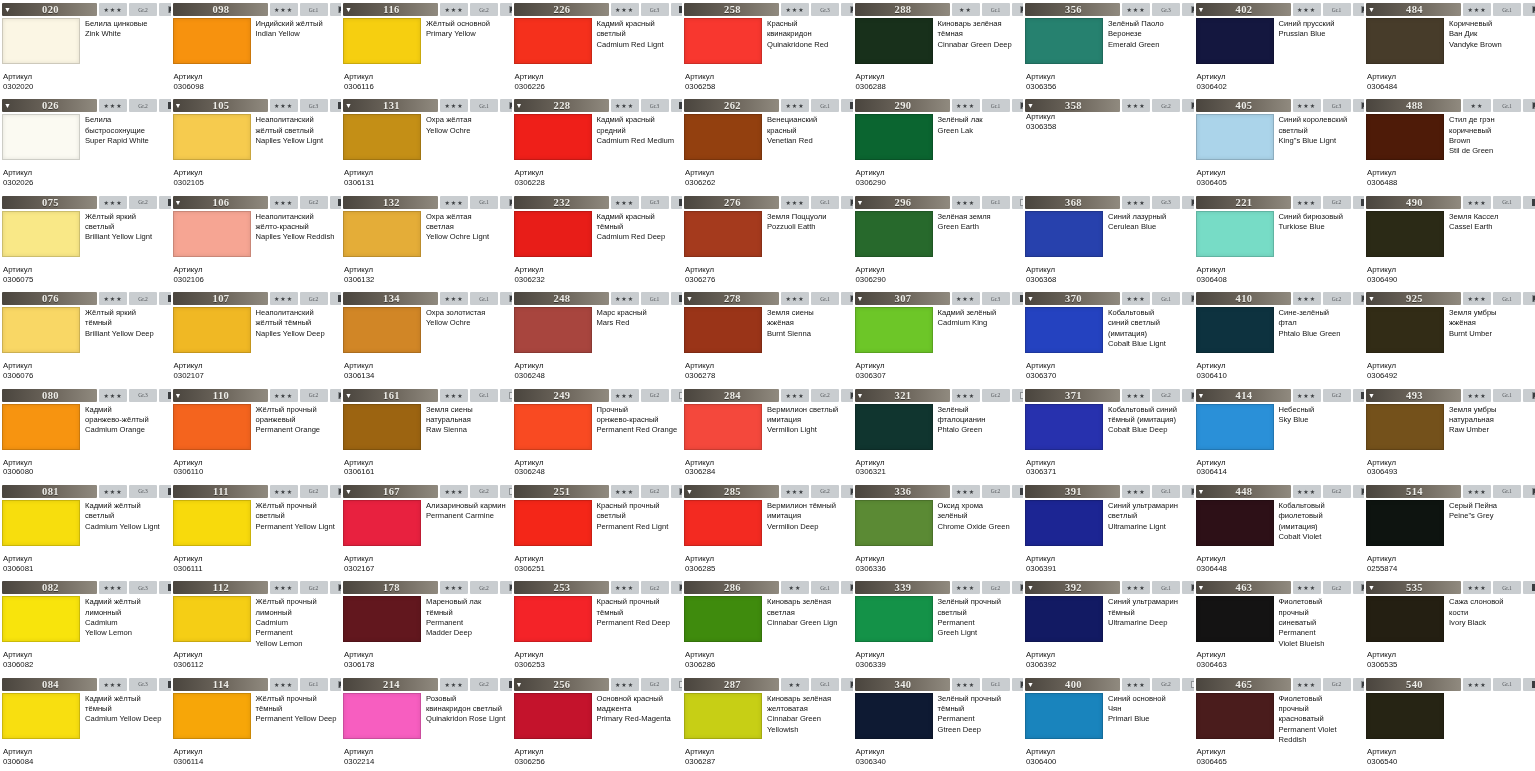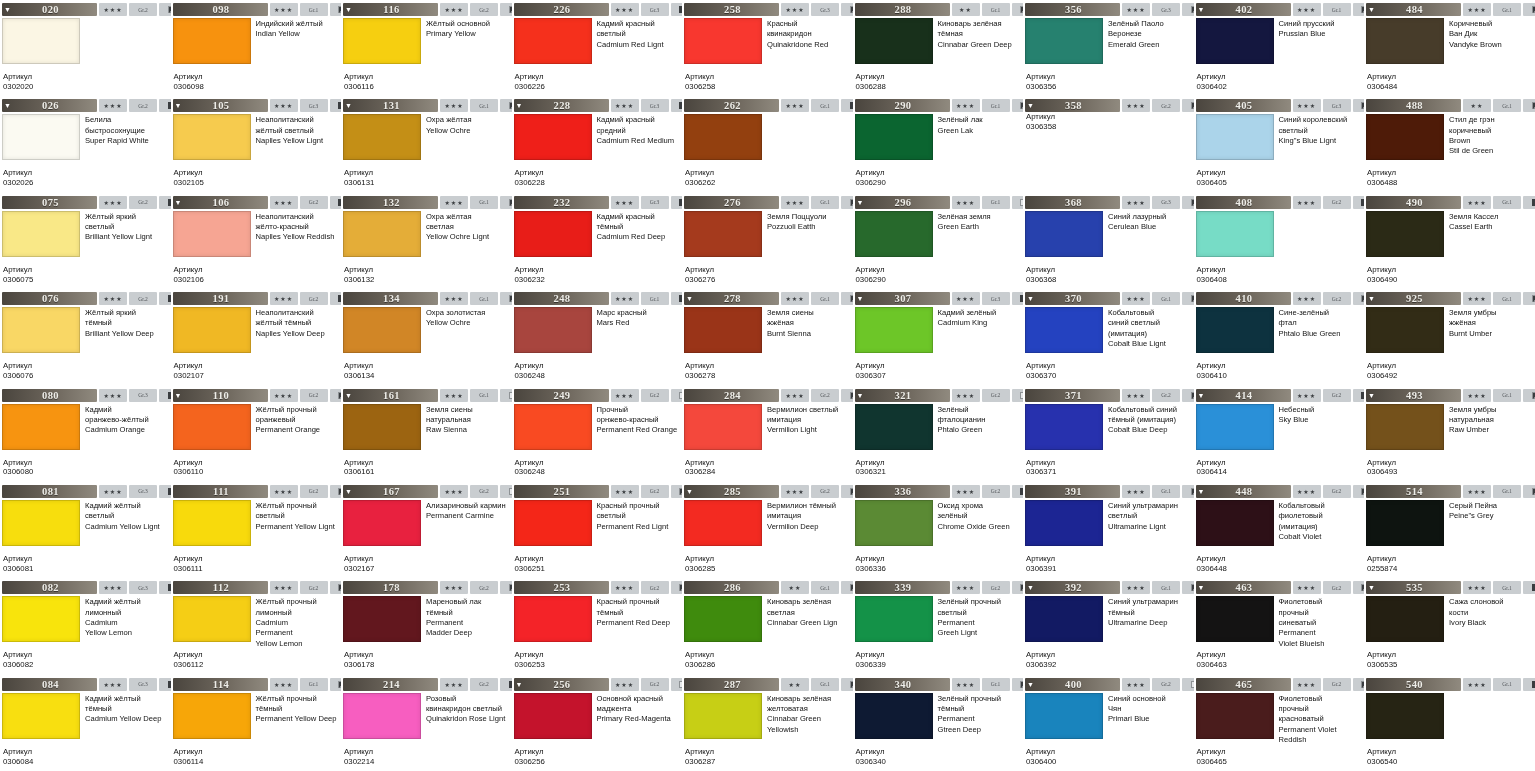--- a/index.html
+++ b/index.html
@@ -132,20 +132,24 @@
           <span class="code-num">020</span>
         </div>
         <div class="meta-cell stars">★★★</div>
         <div class="meta-cell grp">Gr.2</div>
         <div class="meta-cell opac">
           <span class="opac-glyph half"></span>
         </div>
       </div>
       <div class="card-body">
         <div class="color-chip" style="background: rgb(251, 246, 228);"></div>
+        <div class="names">
+          <div class="name-ru">Белила цинковые</div>
+          <div class="name-en">Zink White</div>
+        </div>
       </div>
       <div class="art">
         <span class="art-line">Артикул</span>
         <span class="art-line">0302020</span>
       </div>
     </div>
     <div class="swatch-card">
       <div class="card-head">
         <div class="code-bar">
           <span class="tri-mark hidden">▼</span>
@@ -448,20 +452,25 @@
           <span class="code-num">262</span>
         </div>
         <div class="meta-cell stars">★★★</div>
         <div class="meta-cell grp">Gr.1</div>
         <div class="meta-cell opac">
           <span class="opac-glyph full"></span>
         </div>
       </div>
       <div class="card-body">
         <div class="color-chip" style="background: rgb(147, 64, 15);"></div>
+        <div class="names">
+          <div class="name-ru">Венецианский</div>
+          <div class="name-ru">красный</div>
+          <div class="name-en">Venetian  Red</div>
+        </div>
       </div>
       <div class="art">
         <span class="art-line">Артикул</span>
         <span class="art-line">0306262</span>
       </div>
     </div>
     <div class="swatch-card">
       <div class="card-head">
         <div class="code-bar">
           <span class="tri-mark hidden">▼</span>
@@ -722,30 +731,34 @@
       </div>
       <div class="art">
         <span class="art-line">Артикул</span>
         <span class="art-line">0306368</span>
       </div>
     </div>
     <div class="swatch-card">
       <div class="card-head">
         <div class="code-bar">
           <span class="tri-mark hidden">▼</span>
-          <span class="code-num">408</span>
+          <span class="code-num">221</span>
         </div>
         <div class="meta-cell stars">★★★</div>
         <div class="meta-cell grp">Gr.2</div>
         <div class="meta-cell opac">
           <span class="opac-glyph full"></span>
         </div>
       </div>
       <div class="card-body">
         <div class="color-chip" style="background: rgb(119, 220, 198);"></div>
+        <div class="names">
+          <div class="name-ru">Синий бирюзовый</div>
+          <div class="name-en">Turkiose Blue</div>
+        </div>
       </div>
       <div class="art">
         <span class="art-line">Артикул</span>
         <span class="art-line">0306408</span>
       </div>
     </div>
     <div class="swatch-card">
       <div class="card-head">
         <div class="code-bar">
           <span class="tri-mark hidden">▼</span>
@@ -791,21 +804,21 @@
       </div>
       <div class="art">
         <span class="art-line">Артикул</span>
         <span class="art-line">0306076</span>
       </div>
     </div>
     <div class="swatch-card">
       <div class="card-head">
         <div class="code-bar">
           <span class="tri-mark hidden">▼</span>
-          <span class="code-num">191</span>
+          <span class="code-num">107</span>
         </div>
         <div class="meta-cell stars">★★★</div>
         <div class="meta-cell grp">Gr.2</div>
         <div class="meta-cell opac">
           <span class="opac-glyph full"></span>
         </div>
       </div>
       <div class="card-body">
         <div class="color-chip" style="background: rgb(240, 184, 36);"></div>
         <div class="names">

